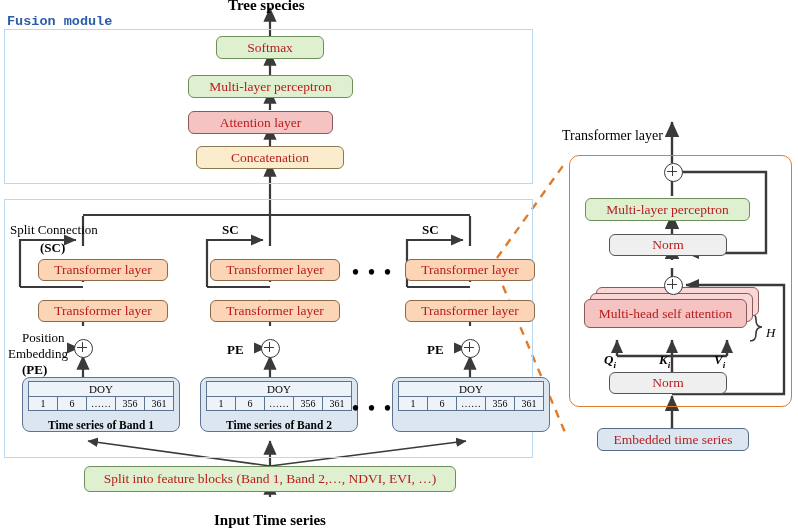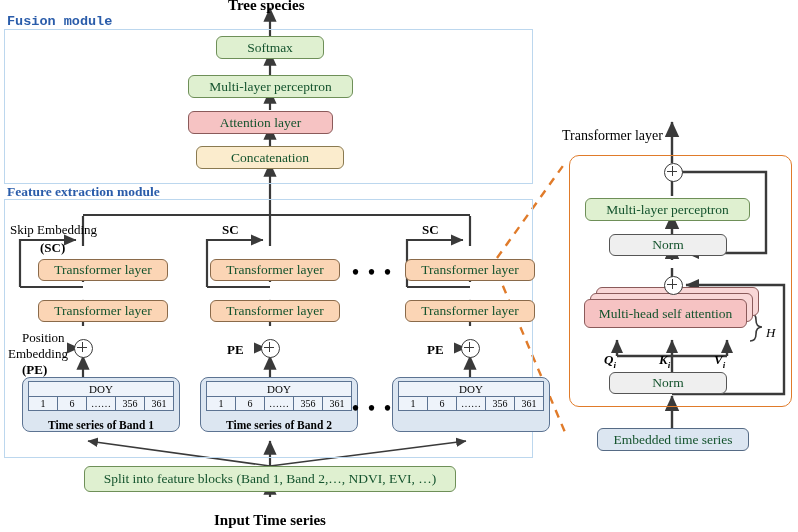--- a/index.html
+++ b/index.html
@@ -13,21 +13,21 @@
   #stage{position:absolute;left:0;top:0;width:798px;height:532px;}
   svg#wires{position:absolute;left:0;top:0;width:798px;height:532px;pointer-events:none;}
 
   .node{
     position:absolute;
     box-sizing:border-box;
     display:flex;align-items:center;justify-content:center;
     border:1px solid #555;
     border-radius:6px;
     font-size:13.5px;
-    color:#14532d;
+    color:#b91c1c;
     white-space:nowrap;
     z-index:5;
   }
   .green{background:#dff0d0;border-color:#6e8f58;}
   .pink{background:#f6c3c3;border-color:#8a5a5a;}
   .pinklite{background:#f9d7d7;border-color:#8a5a5a;}
   .cream{background:#fbeccd;border-color:#8a7a50;}
   .orange{background:#fbd5b5;border-color:#8a6a4a;}
   .grey{background:#efefef;border-color:#555;}
   .blue{background:#dce6f1;border-color:#566b85;}
@@ -230,39 +230,38 @@
 
     <g stroke="#3a3a3a" fill="none" stroke-width="1.6">
       <path d="M750,313 q6,0 6,7 q0,7 6,7 q-6,0 -6,7 q0,7 -6,7"></path>
     </g>
   </svg>
 
   <div class="module-box" style="left:4px;top:29px;width:529px;height:155px;"></div>
   <div class="module-label" style="left:7px;top:14px;font-family:Liberation Mono, monospace;">Fusion module</div>
 
   <div class="module-box" style="left:4px;top:199px;width:529px;height:259px;"></div>
-  <div class="module-label" style="left:7px;top:184px;">Feature extraction module</div>
 
   <div class="title" style="left:228px;top:-3px;">Tree species</div>
   <div class="title" style="left:214px;top:512px;">Input Time series</div>
 
   <div class="node green" style="left:216px;top:36px;width:108px;height:23px;">
     <span>Softmax</span>
   </div>
   <div class="node green" style="left:188px;top:75px;width:165px;height:23px;">
     <span>Multi-layer  perceptron</span>
   </div>
   <div class="node pink" style="left:188px;top:111px;width:145px;height:23px;">
     <span>Attention layer</span>
   </div>
   <div class="node cream" style="left:196px;top:146px;width:148px;height:23px;">
     <span>Concatenation</span>
   </div>
 
-  <div class="plain" style="left:10px;top:222px;">Skip Embedding</div>
+  <div class="plain" style="left:10px;top:222px;">Split Connection</div>
   <div class="plain bold" style="left:40px;top:240px;">(SC)</div>
   <div class="plain bold" style="left:222px;top:222px;">SC</div>
   <div class="plain bold" style="left:422px;top:222px;">SC</div>
 
   <div class="plain" style="left:22px;top:330px;">Position</div>
   <div class="plain" style="left:8px;top:346px;">Embedding</div>
   <div class="plain bold" style="left:22px;top:362px;">(PE)</div>
   <div class="plain bold" style="left:227px;top:342px;">PE</div>
   <div class="plain bold" style="left:427px;top:342px;">PE</div>
 

